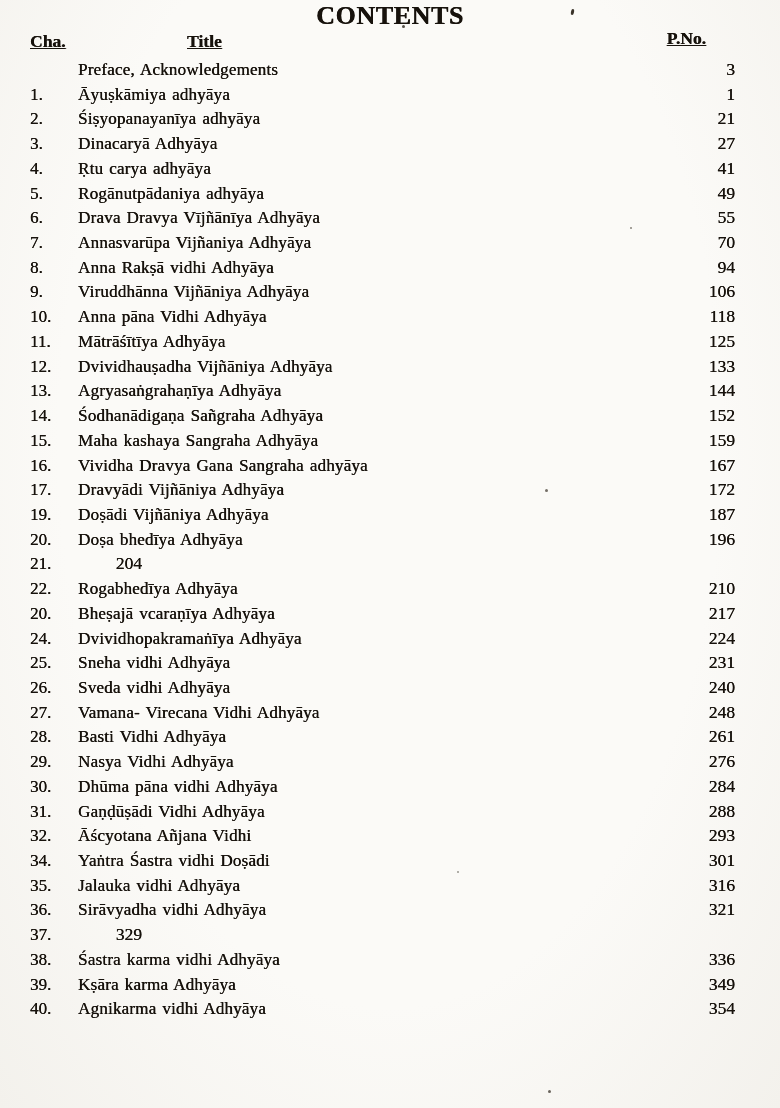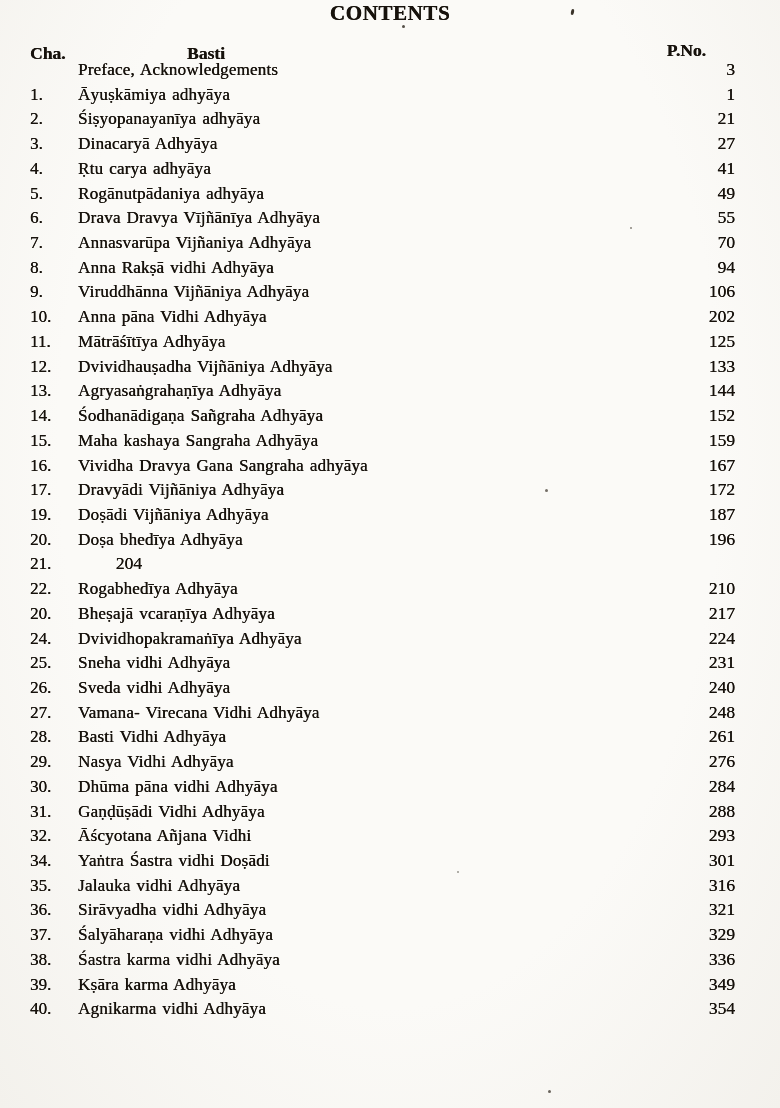--- a/index.html
+++ b/index.html
@@ -20,21 +20,21 @@
   }
   .ink {
     text-shadow: 0.35px 0 0 currentColor; 
   }
   .doc-title {
     position: absolute;
     top: 1px;
     left: 0;
     width: 100%;
     text-align: center;
-    font-size: 21px;
+    font-size: 26px;
     font-weight: bold;
     letter-spacing: 0.6px;
   }
   .doc-title::after {           
     content: "";
     position: absolute;
     top: 24px;
     left: 402px;
     width: 3px;
     height: 3px;
@@ -44,24 +44,25 @@
   }
   .col-head {
     position: absolute;
     top: 31px;
     left: 30px;
     right: 74px;
     display: flex;
     align-items: baseline;
     font-size: 17.5px;
     font-weight: bold;
+    text-decoration: underline;
   }
   .col-head .head-cha { width: 48px; }
   .col-head .head-title { margin-left: 109px; }
-  .col-head .head-pno { margin-left: auto; position: relative; top: -3px; margin-top: 12px; }
+  .col-head .head-pno { margin-left: auto; position: relative; top: -3px; }
   .rows {
     position: absolute;
     top: 59px;
     left: 30px;
     right: 45px;
   }
   .row {
     display: flex;
     align-items: baseline;
     height: 24.72px;
@@ -83,21 +84,21 @@
 </style>
 </head>
 <body>
 
 <div class="sheet">
 
   <div class="doc-title ink">CONTENTS</div>
 
   <div class="col-head ink">
     <span class="head-cha">Cha.</span>
-    <span class="head-title">Basti</span>
+    <span class="head-title">Title</span>
     <span class="head-pno">P.No.</span>
   </div>
 
   <div class="rows ink">
     <div class="row">
       <span class="num"></span>
       <span class="title">Preface, Acknowledgements</span>
       <span class="pno">3</span>
     </div>
 
@@ -151,21 +152,21 @@
 
     <div class="row">
       <span class="num">9.</span>
       <span class="title">Viruddhānna Vijñāniya Adhyāya</span>
       <span class="pno">106</span>
     </div>
 
     <div class="row">
       <span class="num">10.</span>
       <span class="title">Anna pāna Vidhi Adhyāya</span>
-      <span class="pno">202</span>
+      <span class="pno">118</span>
     </div>
 
     <div class="row">
       <span class="num">11.</span>
       <span class="title">Mātrāśītīya Adhyāya</span>
       <span class="pno">125</span>
     </div>
 
     <div class="row">
       <span class="num">12.</span>
@@ -301,21 +302,20 @@
     </div>
 
     <div class="row">
       <span class="num">36.</span>
       <span class="title">Sirāvyadha vidhi Adhyāya</span>
       <span class="pno">321</span>
     </div>
 
     <div class="row">
       <span class="num">37.</span>
-      <span class="title">Śalyāharaṇa vidhi Adhyāya</span>
       <span class="pno">329</span>
     </div>
 
     <div class="row">
       <span class="num">38.</span>
       <span class="title">Śastra karma vidhi Adhyāya</span>
       <span class="pno">336</span>
     </div>
 
     <div class="row">

